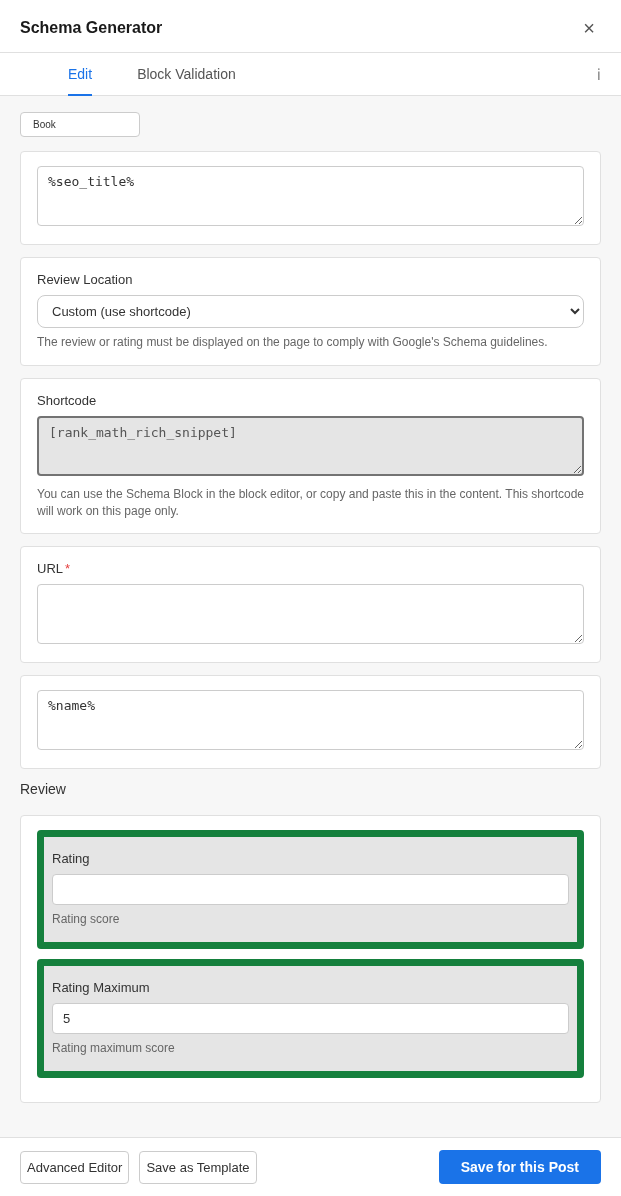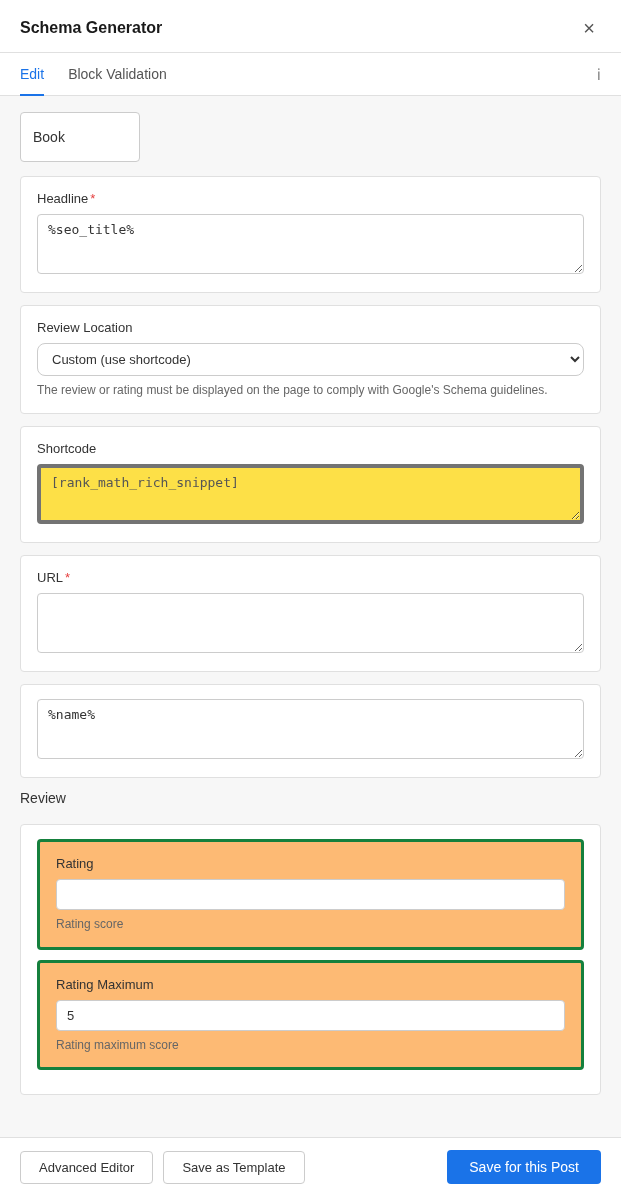--- a/index.html
+++ b/index.html
@@ -1,15 +1,15 @@
 <!DOCTYPE html>
 <html><head>
   <meta charset="utf-8">
   <style>
-    * { box-sizing: border-box; margin: 0; padding: 0; }
+    * { box-sizing: border-box; margin: 0; padding: 0; gap: 21px; }
     body {
       font-family: -apple-system, BlinkMacSystemFont, 'Segoe UI', sans-serif;
       background: #fff;
       width: 621px;
       min-height: 1196px;
       position: relative;
       overflow-x: hidden;
     }
 
     
@@ -51,42 +51,43 @@
       color: #555;
       cursor: pointer;
       border-bottom: 2px solid transparent;
       position: relative;
       top: 1px;
     }
     .tab.active {
       color: #1a73e8;
       border-bottom: 2px solid #1a73e8;
       font-weight: 500;
+      margin-left: 48px;
     }
     .tab-info {
       margin-left: auto;
       color: #888;
       font-size: 16px;
       cursor: pointer;
     }
 
     
     .content {
       padding: 16px 20px;
       background: #f7f7f7;
       min-height: 1060px;
     }
 
     
     .schema-type-input {
       background: #fff;
       border: 1px solid #ccc;
       border-radius: 4px;
-      padding: 16px 12px;
-      font-size: 14px;
+      padding: 6px 12px;
+      font-size: 10px;
       color: #333;
       display: inline-block;
       min-width: 120px;
       margin-bottom: 14px;
     }
 
     
     .field-group {
       background: #fff;
       border: 1px solid #e0e0e0;
@@ -136,71 +137,71 @@
       padding: 7px 10px;
       font-size: 13px;
       color: #333;
       background: #fff;
       appearance: auto;
       outline: none;
     }
 
     
     .field-readonly {
-      background: #fde047;
+      background: #e5e5e5;
       color: #555;
-      border: 4px solid #737373;
+      border: 2px solid #737373;
     }
 
     
     .section-label {
       font-size: 14px;
       font-weight: 500;
       color: #333;
       margin-bottom: 18px;
       margin-top: 4px;
     }
 
     
     .nested-group {
-      background: #fdba74;
-      border: 3px solid #15803d;
-      border-radius: 4px;
-      padding: 14px 16px;
+      background: #e5e5e5;
+      border: 7px solid #15803d;
+      border-radius: 4px;
+      padding: 14px 8px;
       margin-bottom: 10px;
     }
 
     
     .footer {
       position: fixed;
       bottom: 0;
       width: 621px;
       background: #fff;
       border-top: 1px solid #e0e0e0;
       padding: 12px 20px;
       display: flex;
       align-items: center;
       gap: 10px;
     }
     .btn-secondary {
       background: #fff;
       border: 1px solid #ccc;
       border-radius: 4px;
-      padding: 8px 18px;
+      padding: 8px 6px;
       font-size: 13px;
       color: #333;
       cursor: pointer;
     }
     .btn-primary {
       background: #1a73e8;
       border: none;
       border-radius: 4px;
       padding: 9px 22px;
       font-size: 14px;
-      font-weight: 400;
+      font-weight: 700;
       color: #fff;
       cursor: pointer;
       margin-left: auto;
     }
   </style>
 </head>
 <body>
 
 <div class="modal-header">
   <span class="modal-title">Schema Generator</span>
@@ -213,41 +214,39 @@
   <span class="tab-info">ℹ</span>
 </div>
 
 <div class="content">
 
   
   <div class="schema-type-input">Book</div>
 
   
   <div class="field-group">
-    <div class="field-label">
-      <span>Headline</span><span class="required">*</span>
-    </div>
     <textarea class="field-textarea" style="">%seo_title%</textarea>
   </div>
 
   
   <div class="field-group">
     <div class="field-label">Review Location</div>
     <select class="field-select">
       <option>Custom (use shortcode)</option>
       <option>Above content</option>
       <option>Below content</option>
     </select>
     <div class="field-hint">The review or rating must be displayed on the page to comply with Google's Schema guidelines.</div>
   </div>
 
   
   <div class="field-group">
     <div class="field-label">Shortcode</div>
     <textarea class="field-textarea field-readonly" readonly="" style="">[rank_math_rich_snippet]</textarea>
+    <div class="field-hint">You can use the Schema Block in the block editor, or copy and paste this in the content. This shortcode will work on this page only.</div>
   </div>
 
   
   <div class="field-group">
     <div class="field-label">
       <span>URL</span><span class="required">*</span>
     </div>
     <textarea class="field-textarea" style=""></textarea>
   </div>
 

